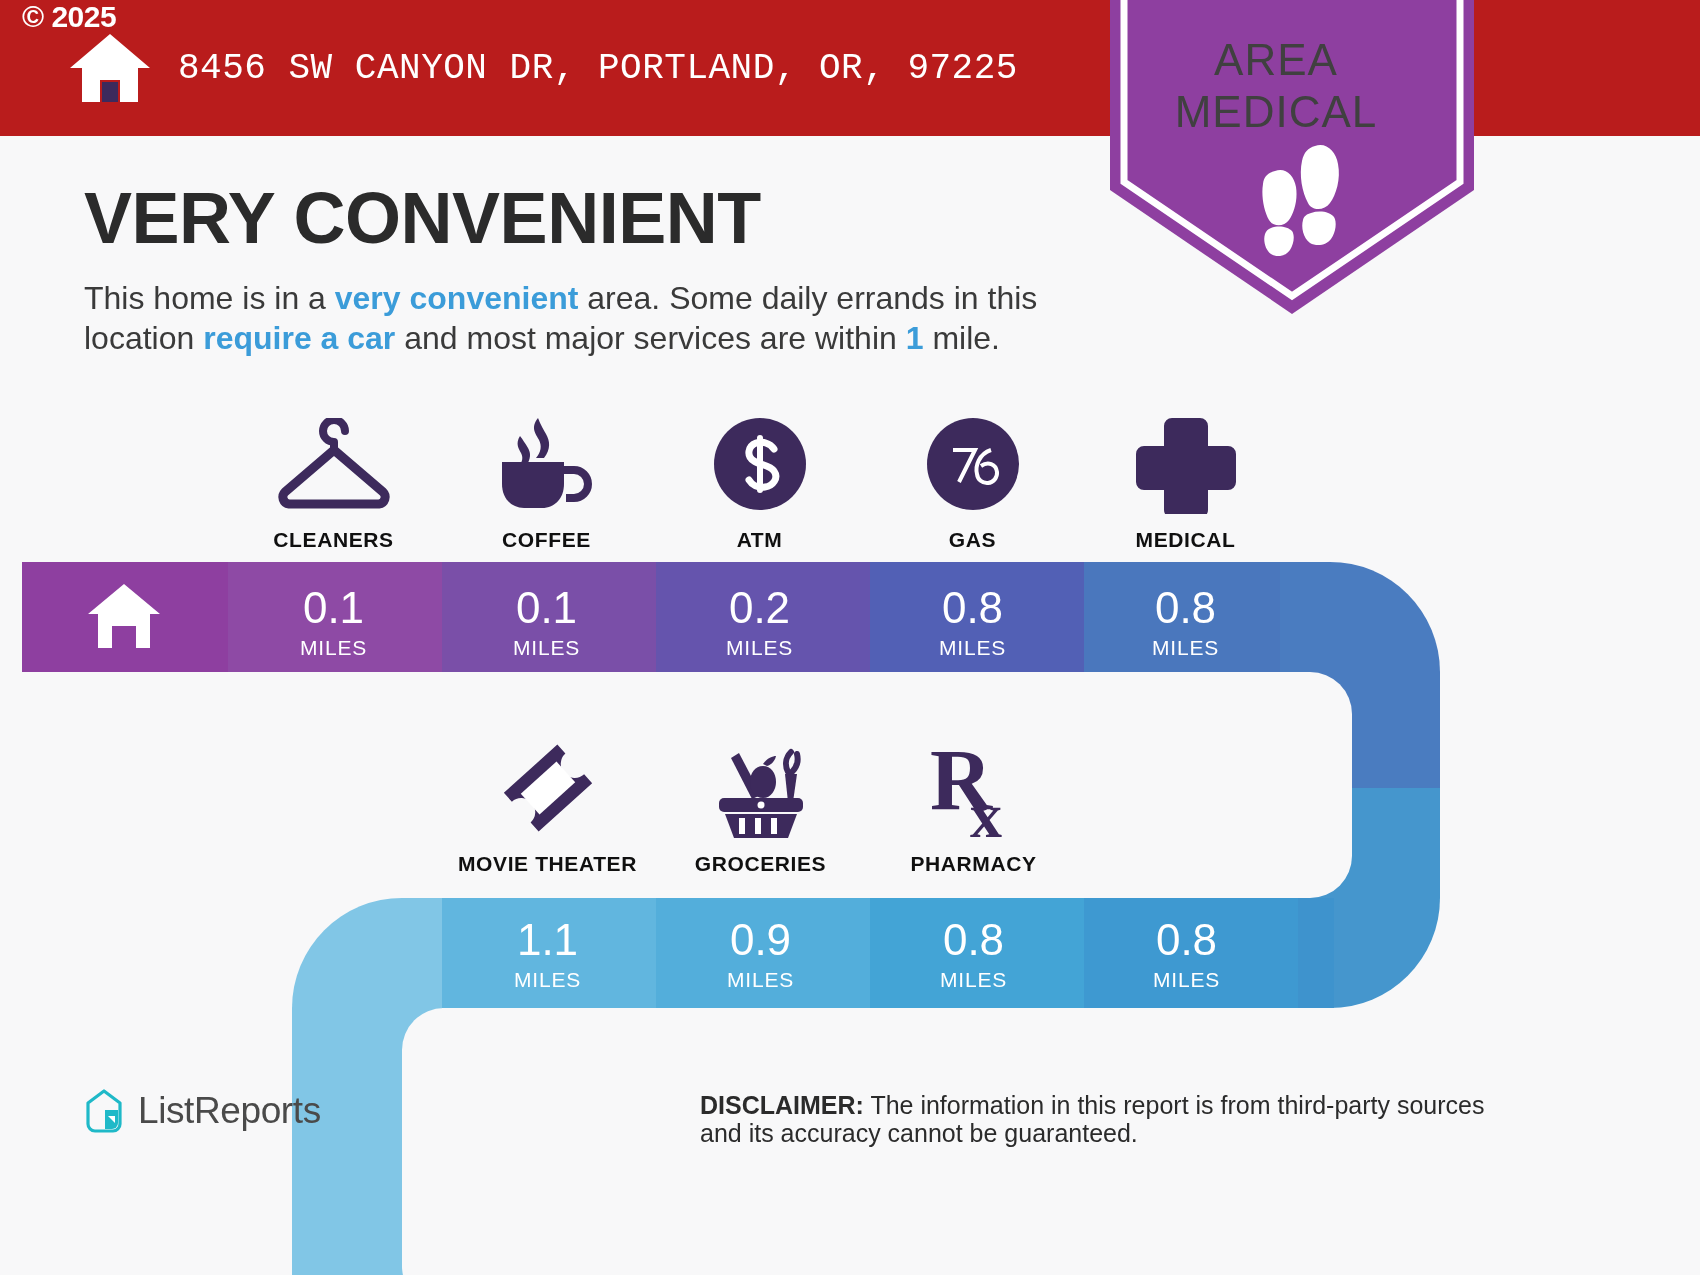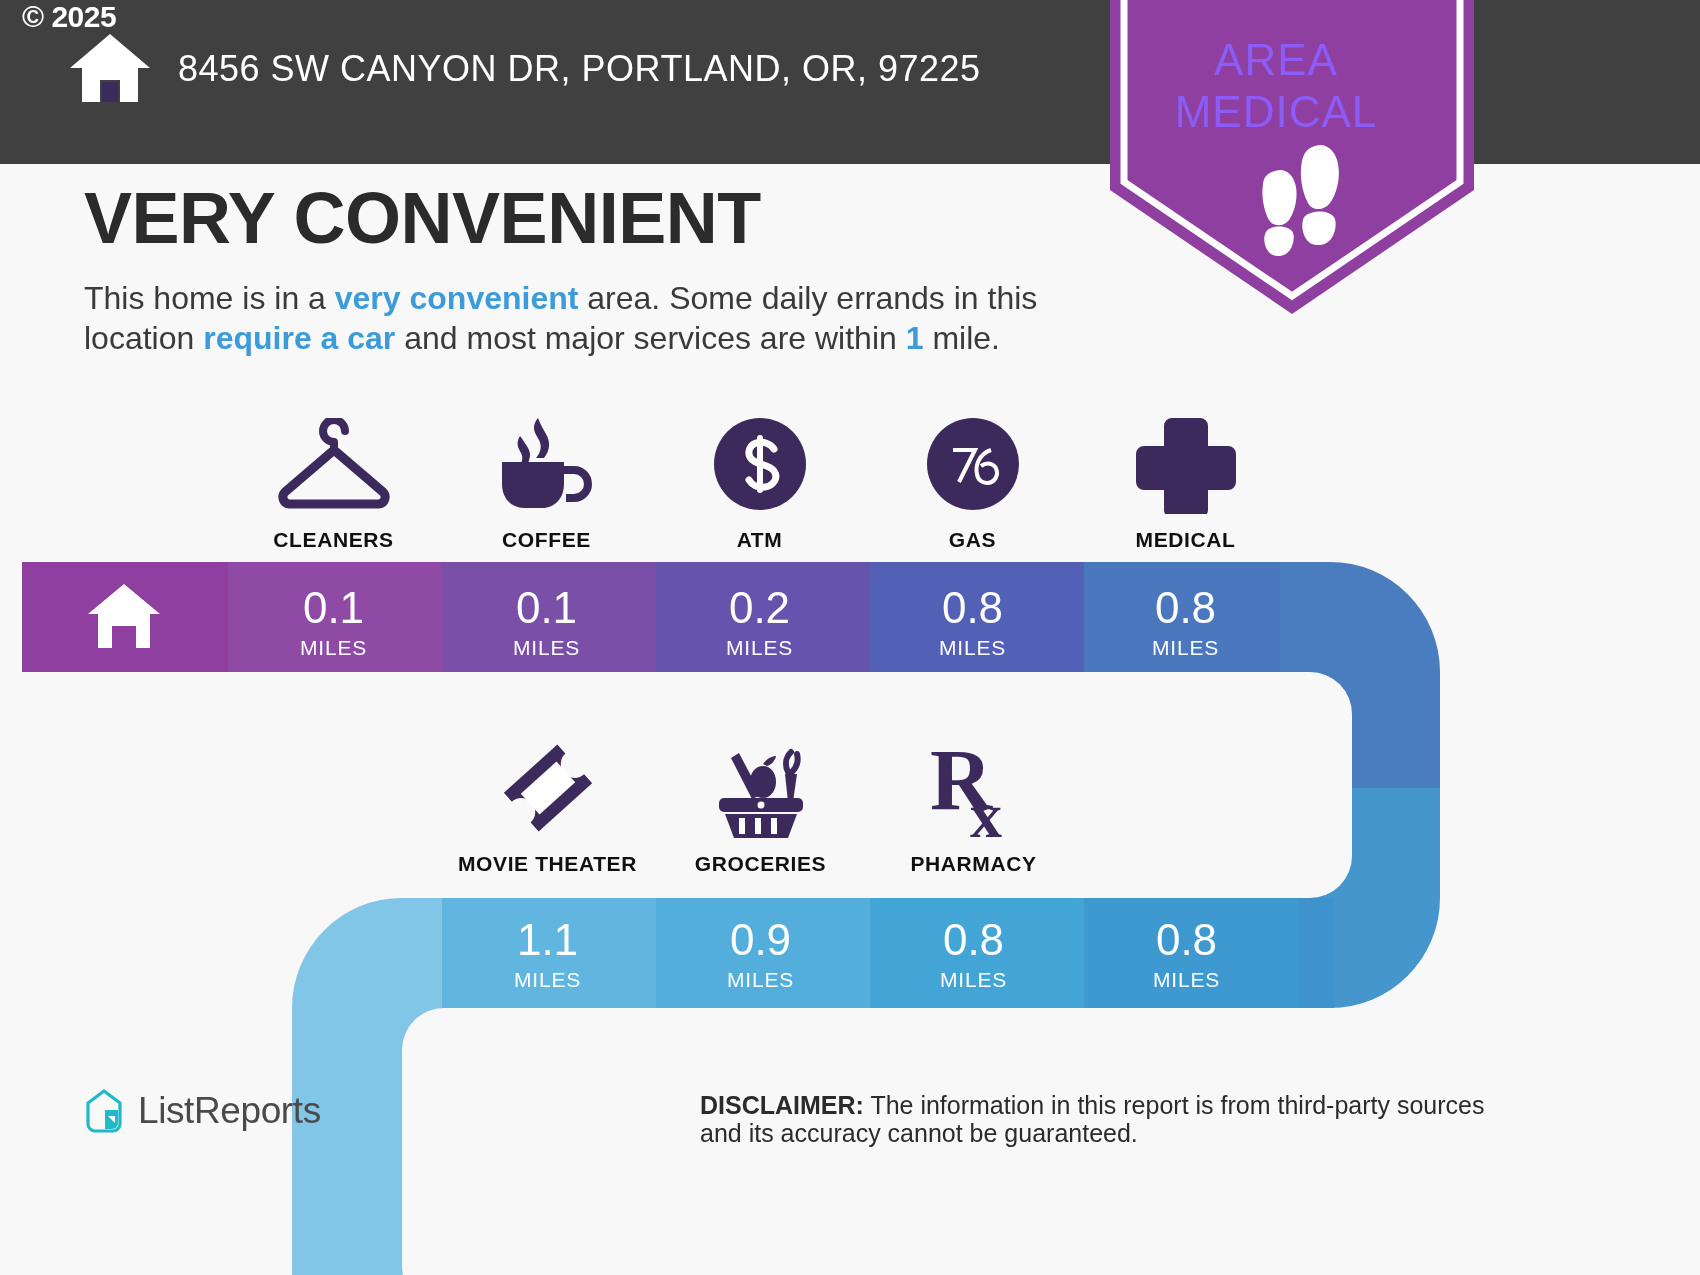--- a/index.html
+++ b/index.html
@@ -6,45 +6,46 @@
   html,body { width:1700px; height:1275px; }
   body {
     background:#f8f8f9;
     font-family:"Liberation Sans", sans-serif;
     overflow:hidden;
     position:relative;
   }
 
   
   #header {
-    position:absolute; left:0; top:0; width:1700px; height:164px;
-    background:#404040;
+    position:absolute; left:0; top:0; width:1700px; height:136px;
+    background:#b91c1c;
   }
   #copyright {
     position:absolute; left:22px; top:2px;
     color:#ffffff; font-size:30px; font-weight:bold;
     letter-spacing:-0.5px; line-height:1;
     font-family:"Liberation Sans", sans-serif;
   }
   #home-badge-icon {
     position:absolute; left:64px; top:32px; width:92px; height:72px;
   }
   #header-address {
     position:absolute; left:178px; top:48px;
     color:#ffffff; font-size:36px; font-weight:500; letter-spacing:0.5px;
     white-space:nowrap;
+    font-family:Liberation Mono, monospace;
   }
 
   
   #area-badge {
     position:absolute; left:1110px; top:-6px; width:364px; height:320px;
   }
   #area-badge .badge-text {
     position:absolute; left:0; top:40px; width:332px;
-    text-align:center; color:#8b5cf6; font-size:44px; line-height:52px;
+    text-align:center; color:#404040; font-size:44px; line-height:52px;
     letter-spacing:1px; font-weight:400;
   }
 
   
   #headline {
     position:absolute; left:84px; top:182px;
     font-size:72px; font-weight:bold; color:#2b2b2b;
     letter-spacing:-0.5px; line-height:1;
   }
   #subtext {

